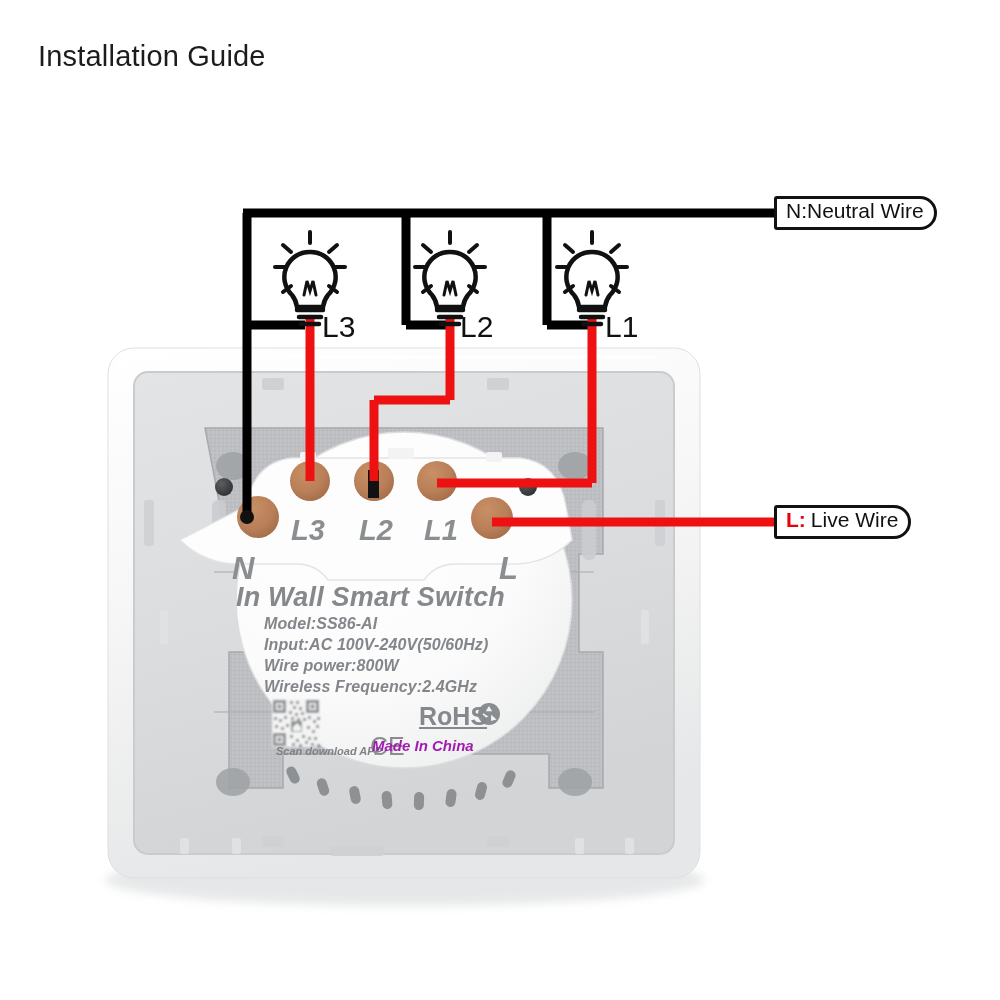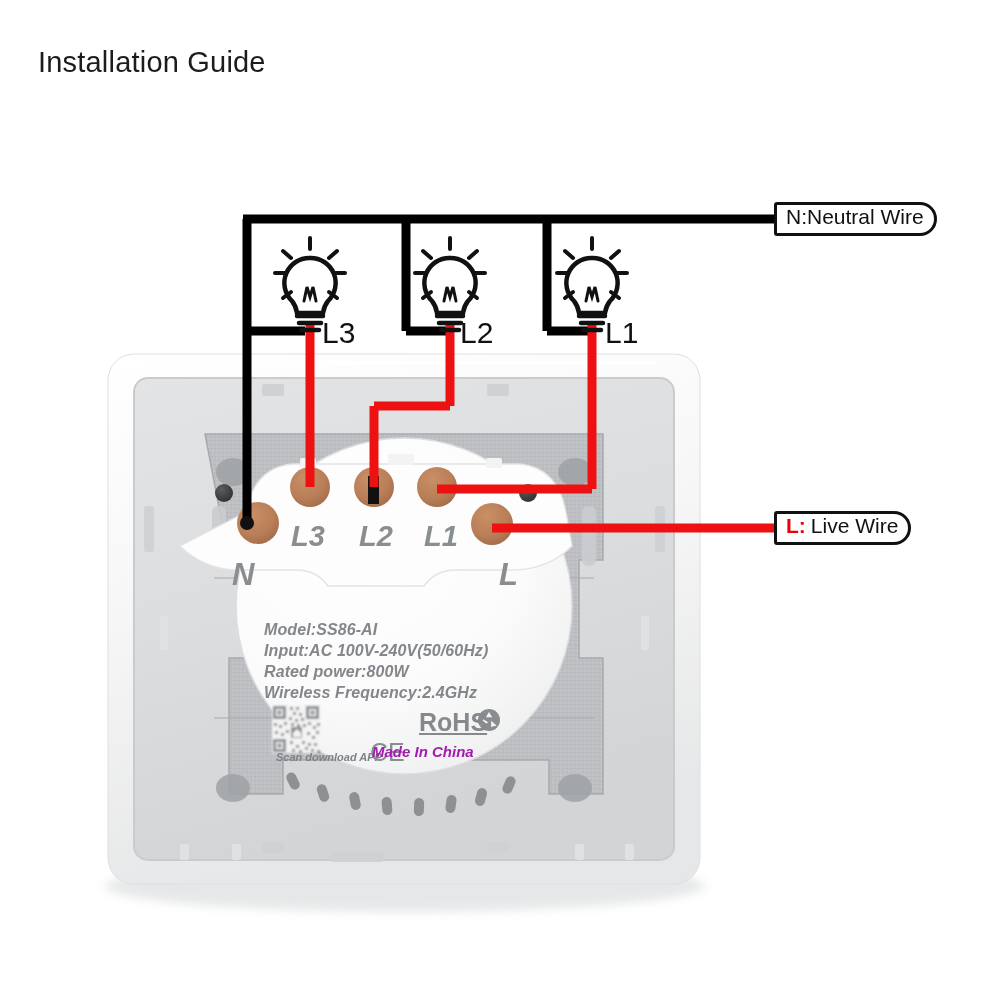--- a/index.html
+++ b/index.html
@@ -4,21 +4,21 @@
 <title>Installation Guide</title>
 <style>
   html,body{margin:0;padding:0;}
   body{
     width:1000px;height:1000px;
     background:#ffffff;
     font-family:"Liberation Sans", sans-serif;
     position:relative;
     overflow:hidden;
   }
-  #stage{position:absolute;left:0;top:6px;width:1000px;height:764px;border-radius:18px;}
+  #stage{position:absolute;left:0;top:0;width:1000px;height:764px;border-radius:18px;}
 
   
   #page-title{
     position:absolute;left:38px;top:40px;
     font-size:29px;color:#1c1c1c;
     letter-spacing:.2px;font-weight:400;
     white-space:nowrap;
   }
 
   
@@ -422,24 +422,25 @@
     <span class="redkey">L:</span>
     <span>Live Wire</span>
   </div>
 
   <div class="dev-txt term-cap" id="cap-L3">L3</div>
   <div class="dev-txt term-cap" id="cap-L2">L2</div>
   <div class="dev-txt term-cap" id="cap-L1">L1</div>
   <div class="dev-txt term-cap" id="cap-N">N</div>
   <div class="dev-txt term-cap" id="cap-L">L</div>
 
+  <div class="dev-txt" id="dev-name">In Wall Smart Switch</div>
 
   <div class="dev-txt spec" id="spec-0">Model:SS86-AI</div>
   <div class="dev-txt spec" id="spec-1">Input:AC 100V-240V(50/60Hz)</div>
-  <div class="dev-txt spec" id="spec-2">Rated power:800W</div>
+  <div class="dev-txt spec" id="spec-2">Wire power:800W</div>
   <div class="dev-txt spec" id="spec-3">Wireless Frequency:2.4GHz</div>
 
   <div class="dev-txt" id="qr-caption">Scan download APP</div>
   <div class="dev-txt" id="ce-mark">CE</div>
   <div class="dev-txt" id="rohs-mark">RoHS</div>
   <div class="dev-txt" id="made-in">Made In China</div>
 
 </div>
 
 </body></html>

